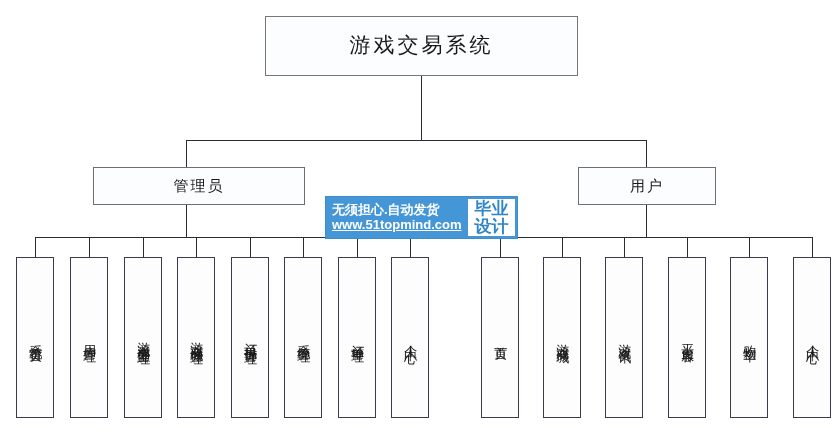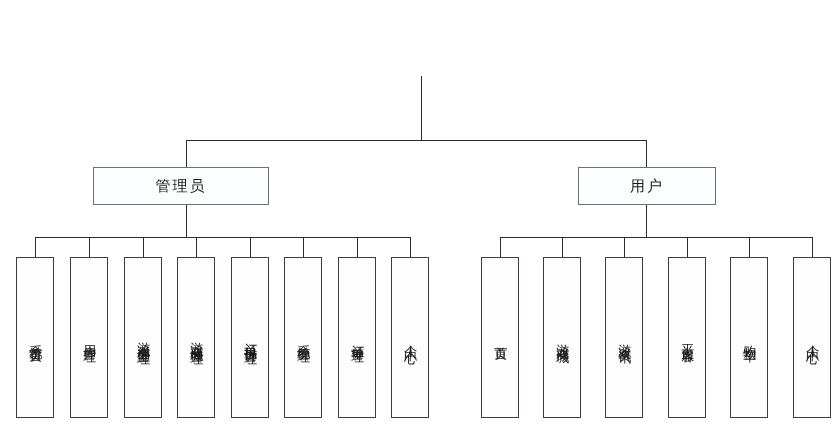--- a/index.html
+++ b/index.html
@@ -119,29 +119,32 @@
     font-size: 17px;
     font-weight: bold;
     line-height: 1.05;
   }
 </style>
 </head>
 <body>
 
 <div id="canvas">
 
+  <div class="node root" id="root-node" style="left:265px; top:16px; width:313px; height:60px;">
+    <span class="lbl">游戏交易系统</span>
+  </div>
 
   <div class="vline" style="left:421px; top:76px; width:1px; height:64px;"></div>
 
   <div class="hline" style="left:186px; top:140px; width:460px; height:1px;"></div>
 
   <div class="vline" style="left:186px; top:140px; width:1px; height:27px;"></div>
   <div class="vline" style="left:646px; top:140px; width:1px; height:27px;"></div>
 
-  <div class="node lvl2" id="node-admin" style="left:93px; top:167px; width:176px; height:38px;">
+  <div class="node lvl2" id="node-admin" style="left:93px; top:167px; width:212px; height:38px;">
     <span class="lbl">管理员</span>
   </div>
 
   <div class="node lvl2" id="node-user" style="left:578px; top:167px; width:138px; height:38px;align-items:center;">
     <span class="lbl">用户</span>
   </div>
 
   <div class="vline" style="left:186px; top:205px; width:1px; height:32px;"></div>
   <div class="vline" style="left:646px; top:205px; width:1px; height:32px;"></div>
 
@@ -201,14 +204,24 @@
   <div class="node leaf" style="left:668px; top:257px; width:38px; height:161px;">
     <span class="lbl">平台客服</span>
   </div>
   <div class="node leaf" style="left:730px; top:257px; width:38px; height:161px;">
     <span class="lbl">购物车</span>
   </div>
   <div class="node leaf" style="left:793px; top:257px; width:38px; height:161px;">
     <span class="lbl">个人中心</span>
   </div>
 
+  <div id="watermark">
+    <div id="wm-left">
+      <div id="wm-line1">无须担心.自动发货</div>
+      <div id="wm-line2">www.51topmind.com</div>
+    </div>
+    <div id="wm-badge">
+      <span>毕业</span>
+      <span>设计</span>
+    </div>
+  </div>
 
 </div>
 
 </body></html>

